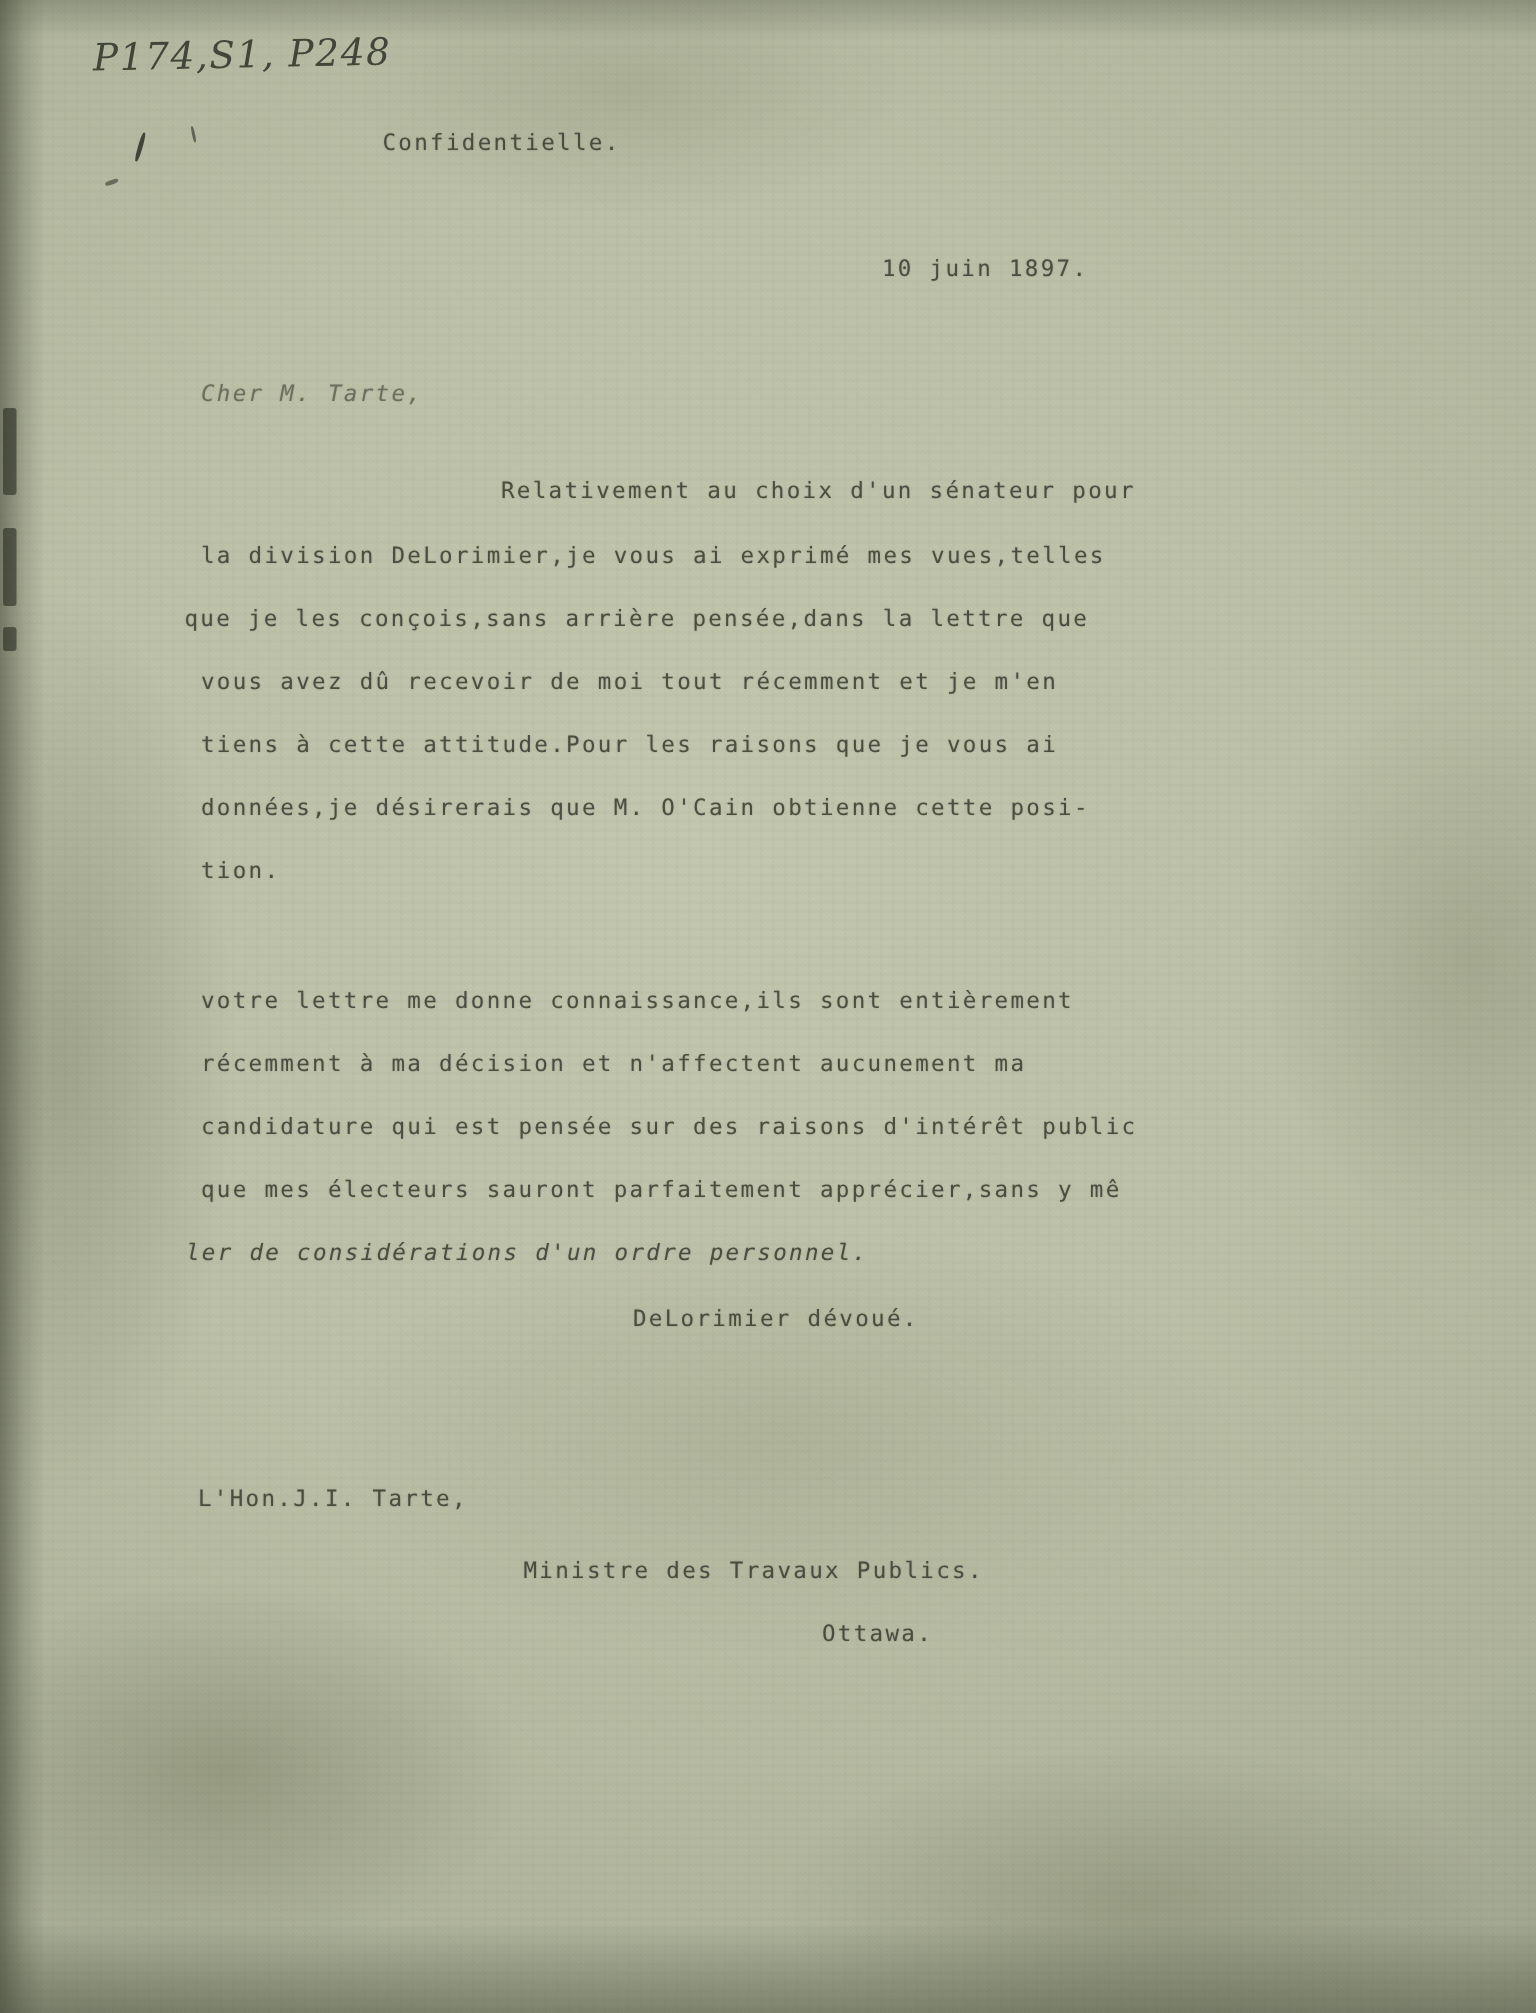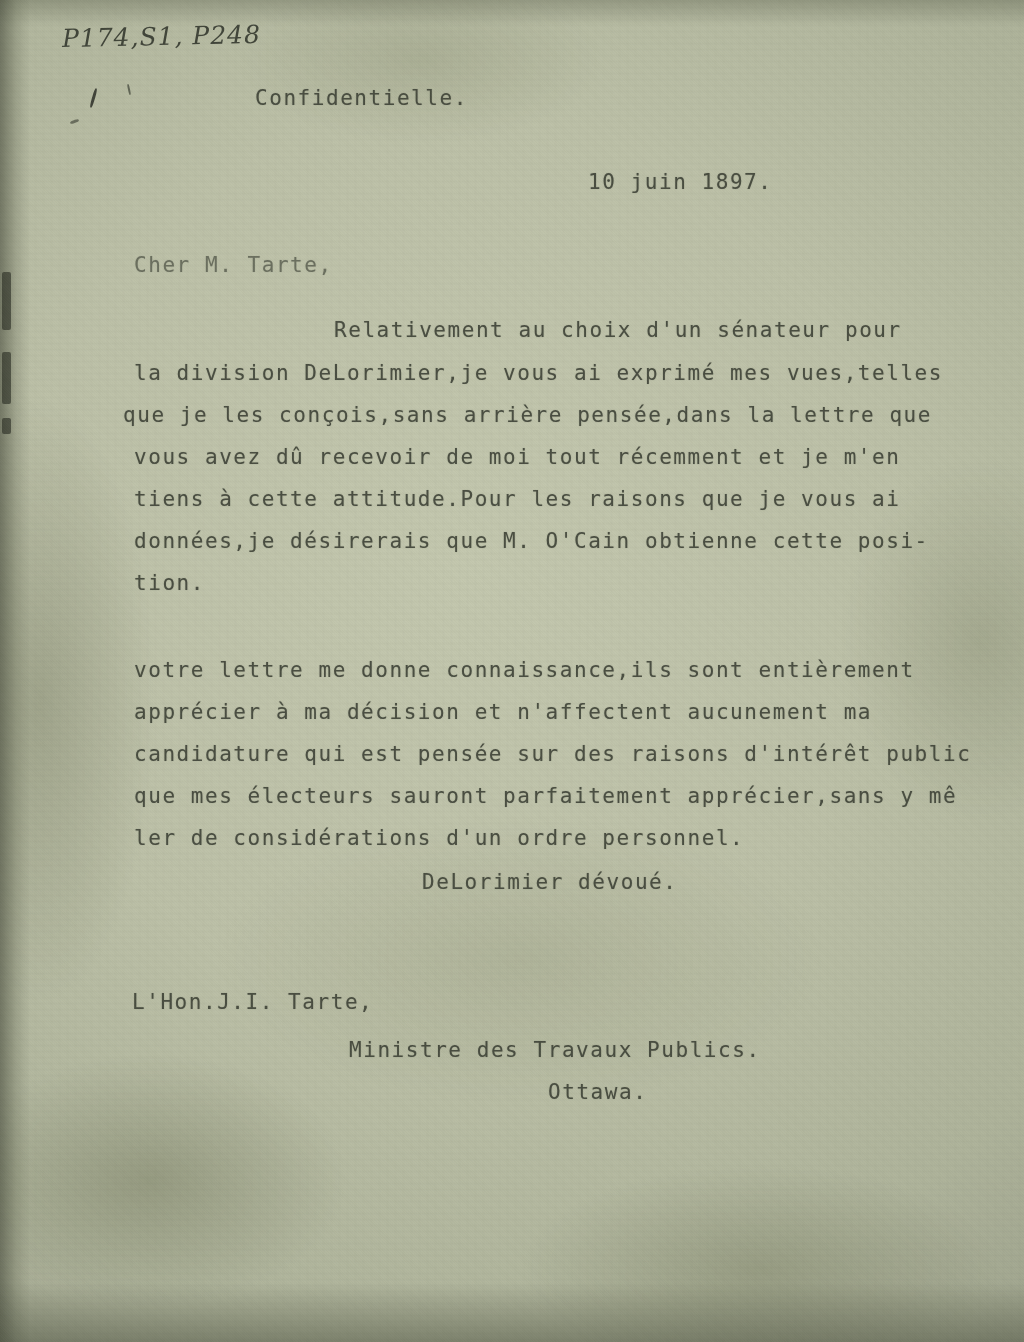--- a/index.html
+++ b/index.html
@@ -91,28 +91,28 @@
     left: 2px;
     width: 9px;
     background: rgba(40,44,34,0.62);
     border-radius: 2px;
   }
 
   
   .txt {
     position: absolute;
     color: #3a3e33;
-    font-size: 21px;
+    font-size: 15px;
     letter-spacing: 1.55px;
     white-space: pre;
     line-height: 1.0;
     opacity: 0.88;
     text-shadow: 0 0 1.2px rgba(58,62,51,0.35);
   }
-  .faint { opacity: 0.62; }
+  .faint { opacity: 0.62; font-style: italic; }
 
   #archive-ref {
     position: absolute;
     left: 62px;
     top: 22px;
     font-family: "DejaVu Serif", serif;
     font-size: 25px;
     font-style: italic;
     letter-spacing: 1px;
     color: #2d3128;
@@ -186,24 +186,24 @@
 
   <div class="txt" style="left:334px; top:320px;">Relativement au choix d'un sénateur pour</div>
   <div class="txt" style="left:134px; top:363px;">la division DeLorimier,je vous ai exprimé mes vues,telles</div>
   <div class="txt" style="left:123px; top:405px;">que je les conçois,sans arrière pensée,dans la lettre que</div>
   <div class="txt" style="left:134px; top:447px;">vous avez dû recevoir de moi tout récemment et je m'en</div>
   <div class="txt" style="left:134px; top:489px;">tiens à cette attitude.Pour les raisons que je vous ai</div>
   <div class="txt" style="left:134px; top:531px;">données,je désirerais que M. O'Cain obtienne cette posi-</div>
   <div class="txt" style="left:134px; top:573px;">tion.</div>
 
   <div class="txt" style="left:134px; top:660px;">votre lettre me donne connaissance,ils sont entièrement</div>
-  <div class="txt" style="left:134px; top:702px;">apprécier à ma décision et n'affectent aucunement ma</div>
+  <div class="txt" style="left:134px; top:702px;">récemment à ma décision et n'affectent aucunement ma</div>
   <div class="txt" style="left:134px; top:744px;">candidature qui est pensée sur des raisons d'intérêt public</div>
   <div class="txt" style="left:134px; top:786px;">que mes électeurs sauront parfaitement apprécier,sans y mê</div>
-  <div class="txt" style="left:134px; top:828px;">ler de considérations d'un ordre personnel.</div>
+  <div class="txt" style="left:124px; top:828px;font-style:italic;">ler de considérations d'un ordre personnel.</div>
 
   <div class="txt" style="left:422px; top:872px;">DeLorimier dévoué.</div>
 
   <div class="txt" style="left:132px; top:992px;">L'Hon.J.I. Tarte,</div>
   <div class="txt" style="left:320px; top:1040px;margin-left:29px;">Ministre des Travaux Publics.</div>
   <div class="txt" style="left:548px; top:1082px;">Ottawa.</div>
 
   <div id="grain"></div>
 </div>
 

